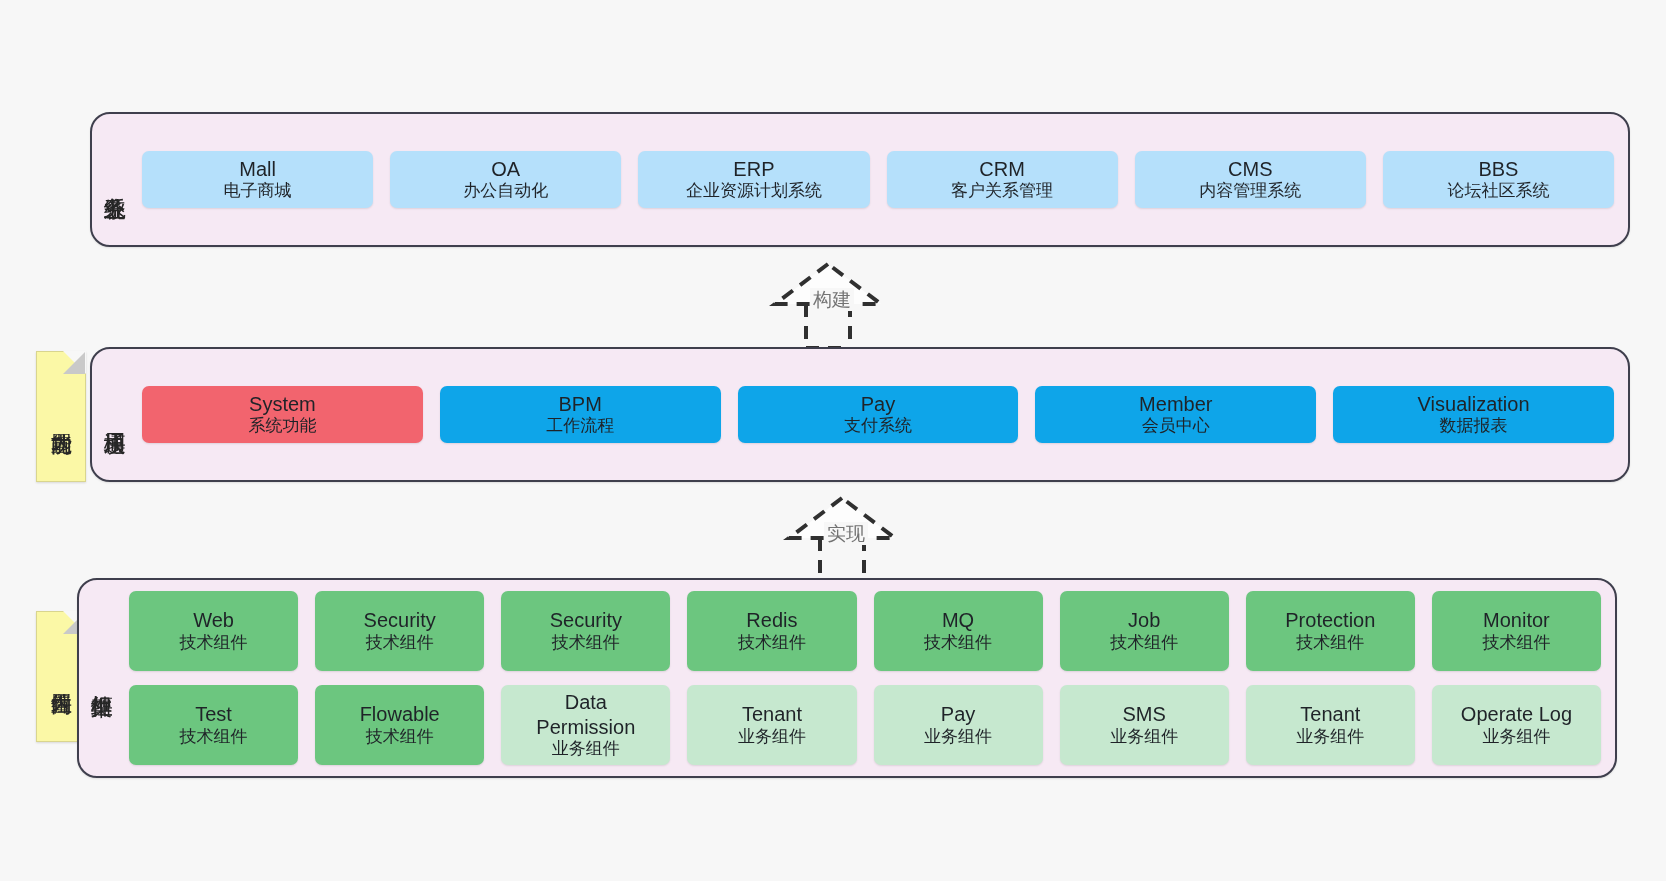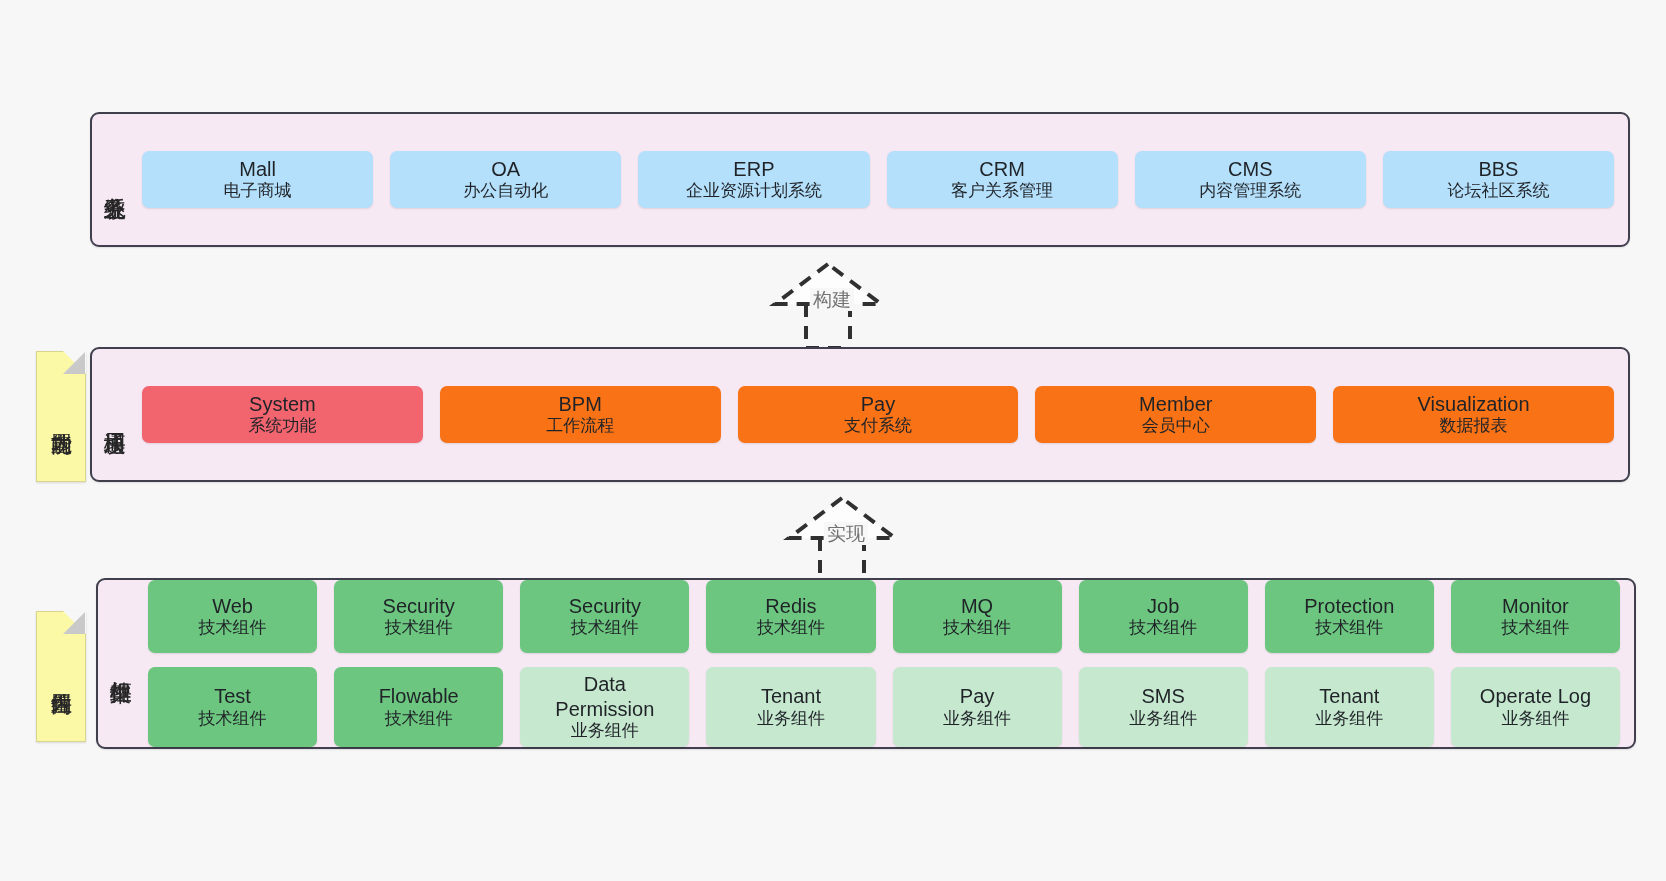--- a/index.html
+++ b/index.html
@@ -13,21 +13,21 @@
     overflow:hidden;
   }
   #canvas{position:relative;width:1666px;height:881px;}
 
   
   .layer{
     position:absolute;
     box-sizing:border-box;
     background:#f6e9f4;
     border:2.2px solid #3f3f4d;
-    border-radius:9px;
+    border-radius:20px;
     display:flex;
     align-items:stretch;
     box-shadow:0 1px 2px rgba(0,0,0,.10);
   }
   .layer-title{
     flex:0 0 auto;
     width:46px;
     display:flex;
     flex-direction:column;
     align-items:center;
@@ -69,21 +69,21 @@
     font-size:20px;
     line-height:1.22;
     color:#1f2328;
     padding:6px 6px;
     box-shadow:0 1px 2px rgba(0,0,0,.10);
   }
   .card .l1{font-size:20px;}
   .card .l2{font-size:17px;}
   .c-blue     {background:#b5e0fb;}
   .c-red      {background:#f2646e;}
-  .c-pink     {background:#f97316;}
+  .c-pink     {background:#0ea5e9;}
   .c-green    {background:#6cc67f;}
   .c-lgreen   {background:#c6e8cf;}
 
   
   .note{
     position:absolute;
     box-sizing:border-box;
     background:#fbf8a6;
     border:1px solid #d9d58e;
     display:flex;
@@ -217,21 +217,21 @@
       <line x1="92" y1="46" x2="92" y2="92" stroke="#303030" stroke-width="4" stroke-dasharray="13,9"></line>
       <line x1="48" y1="90" x2="92" y2="90" stroke="#303030" stroke-width="4" stroke-dasharray="13,9"></line>
     </svg>
     <div class="conn-label" style="left:52px;top:30px;">实现</div>
   </div>
 
   <div class="note" id="note-builtin-component" style="left:36px;top:611px;width:50px;height:131px;">
     <span>内置组件</span>
   </div>
 
-  <div class="layer" id="layer-framework-components" style="left:96px;top:578px;width:1540px;height:171px;">
+  <div class="layer" id="layer-framework-components" style="left:77px;top:578px;width:1540px;height:200px;">
     <div class="layer-title">框架组件</div>
     <div class="layer-body">
 
       <div class="row" style="height:80px;">
         <div class="card c-green">
           <div class="l1">Web</div>
           <div class="l2">技术组件</div>
         </div>
         <div class="card c-green">
           <div class="l1">Security</div>

